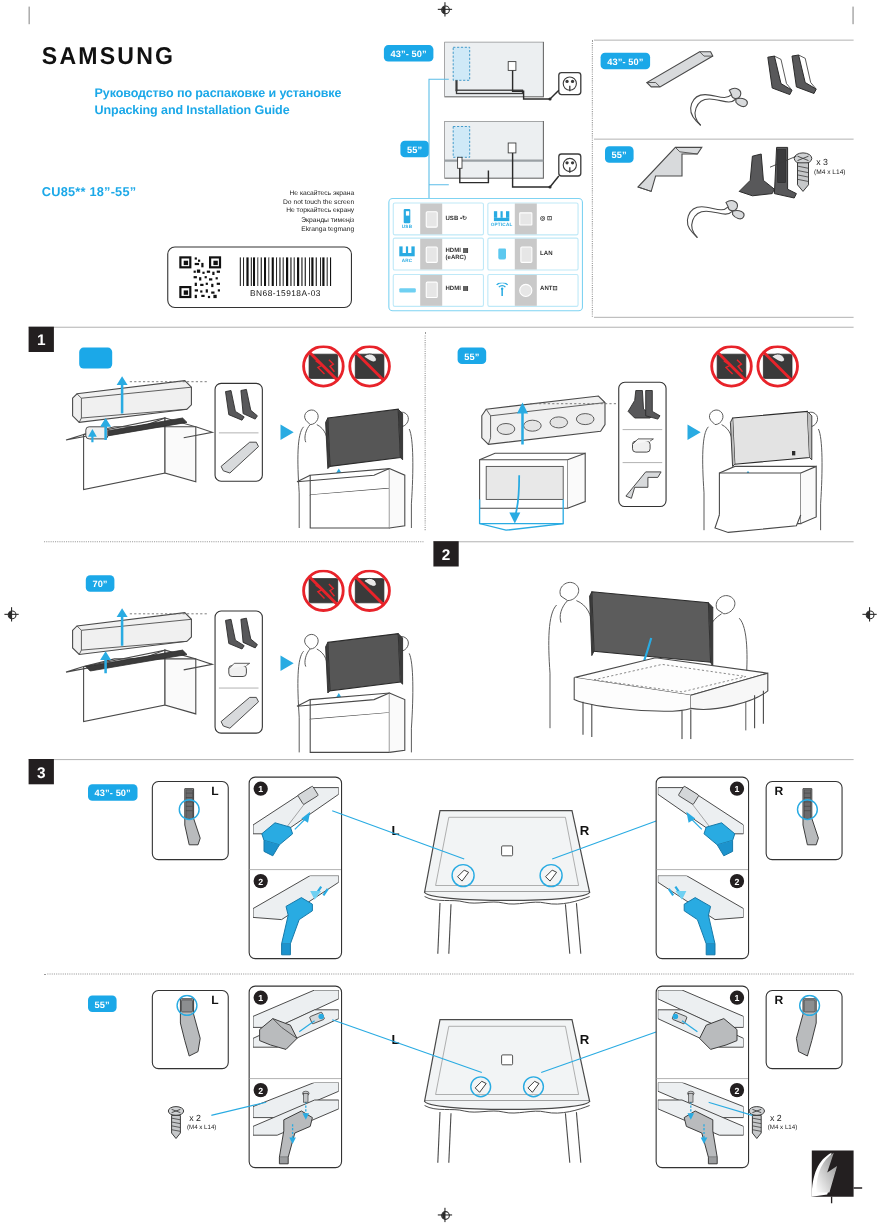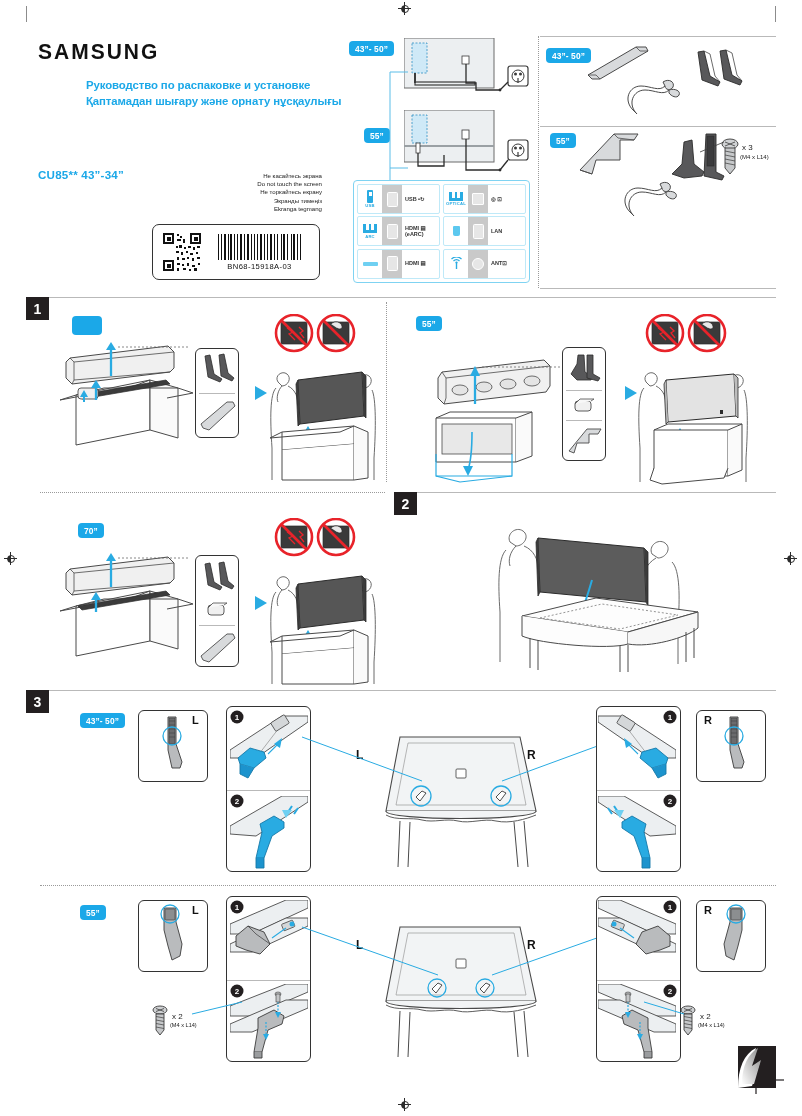--- a/index.html
+++ b/index.html
@@ -140,24 +140,24 @@
   <div class="regmark" style="left:784px; top:552px;">
       <span class="ring"></span>
     </div>
   <div class="cropline" style="left:26px; top:6px; width:1px; height:16px;"></div>
   <div class="cropline" style="left:775px; top:6px; width:1px; height:16px;"></div>
 
   <div class="samsung-logo">SAMSUNG</div>
 
   <div class="titles">
     <div>Руководство по распаковке и установке</div>
-    <div>Қаптамадан шығару және орнату нұсқаулығы</div>
+    <div>Unpacking and Installation Guide</div>
   </div>
 
-  <div class="model">CU85** 43”-34”</div>
+  <div class="model">CU85** 18”-55”</div>
 
   <div class="warn-stack">
     <div>Не касайтесь экрана</div>
     <div>Do not touch the screen</div>
     <div>Не торкайтесь екрану</div>
     <div>Экранды тимеңіз</div>
     <div>Ekranga tegmang</div>
   </div>
 
   <div class="label-box">

